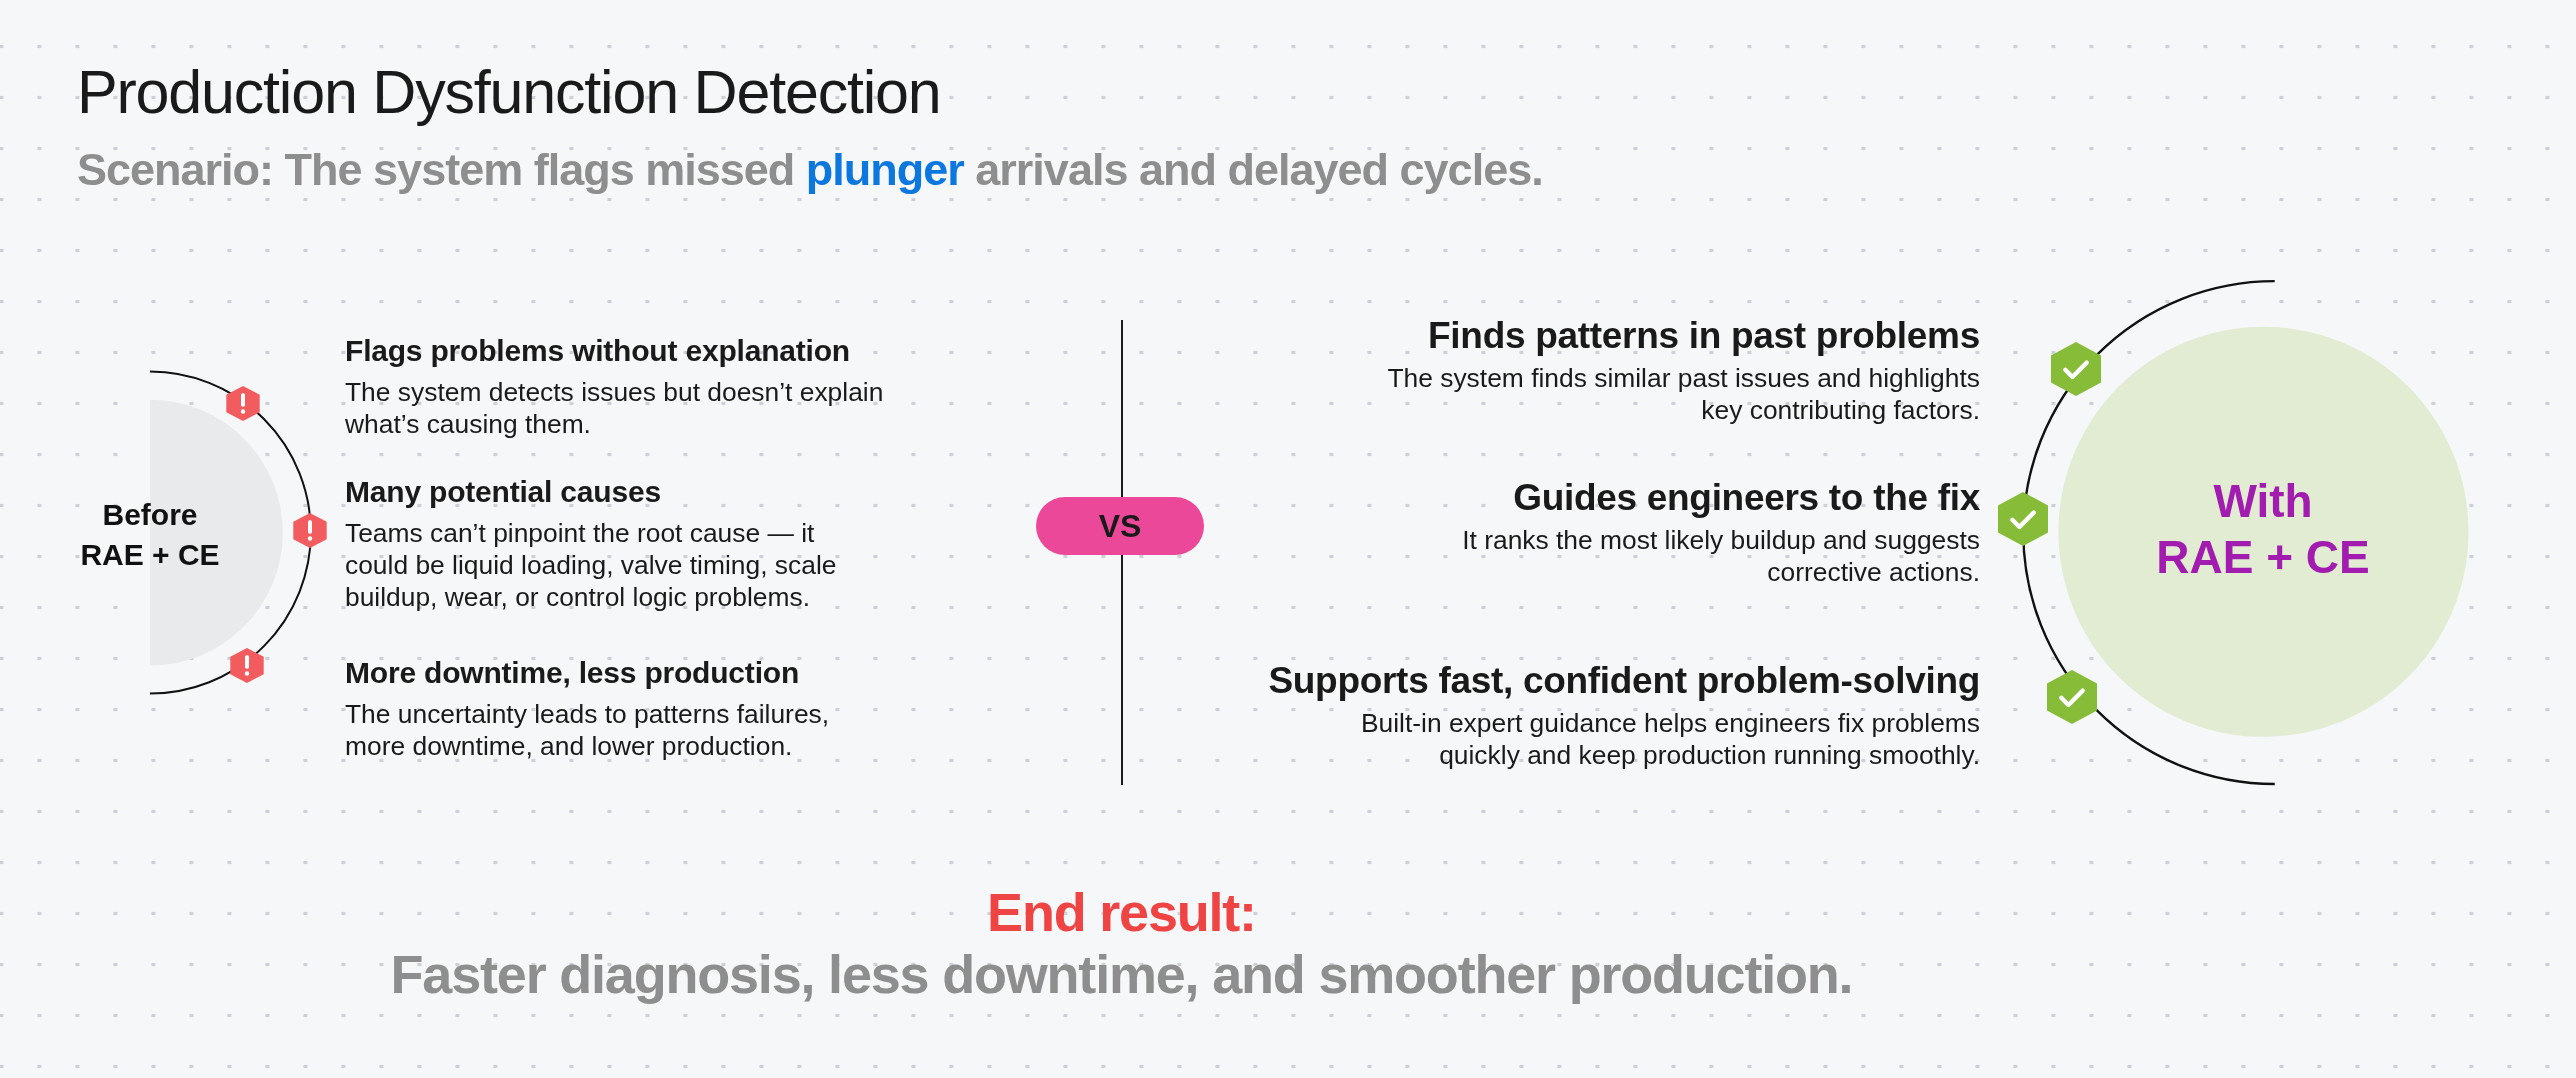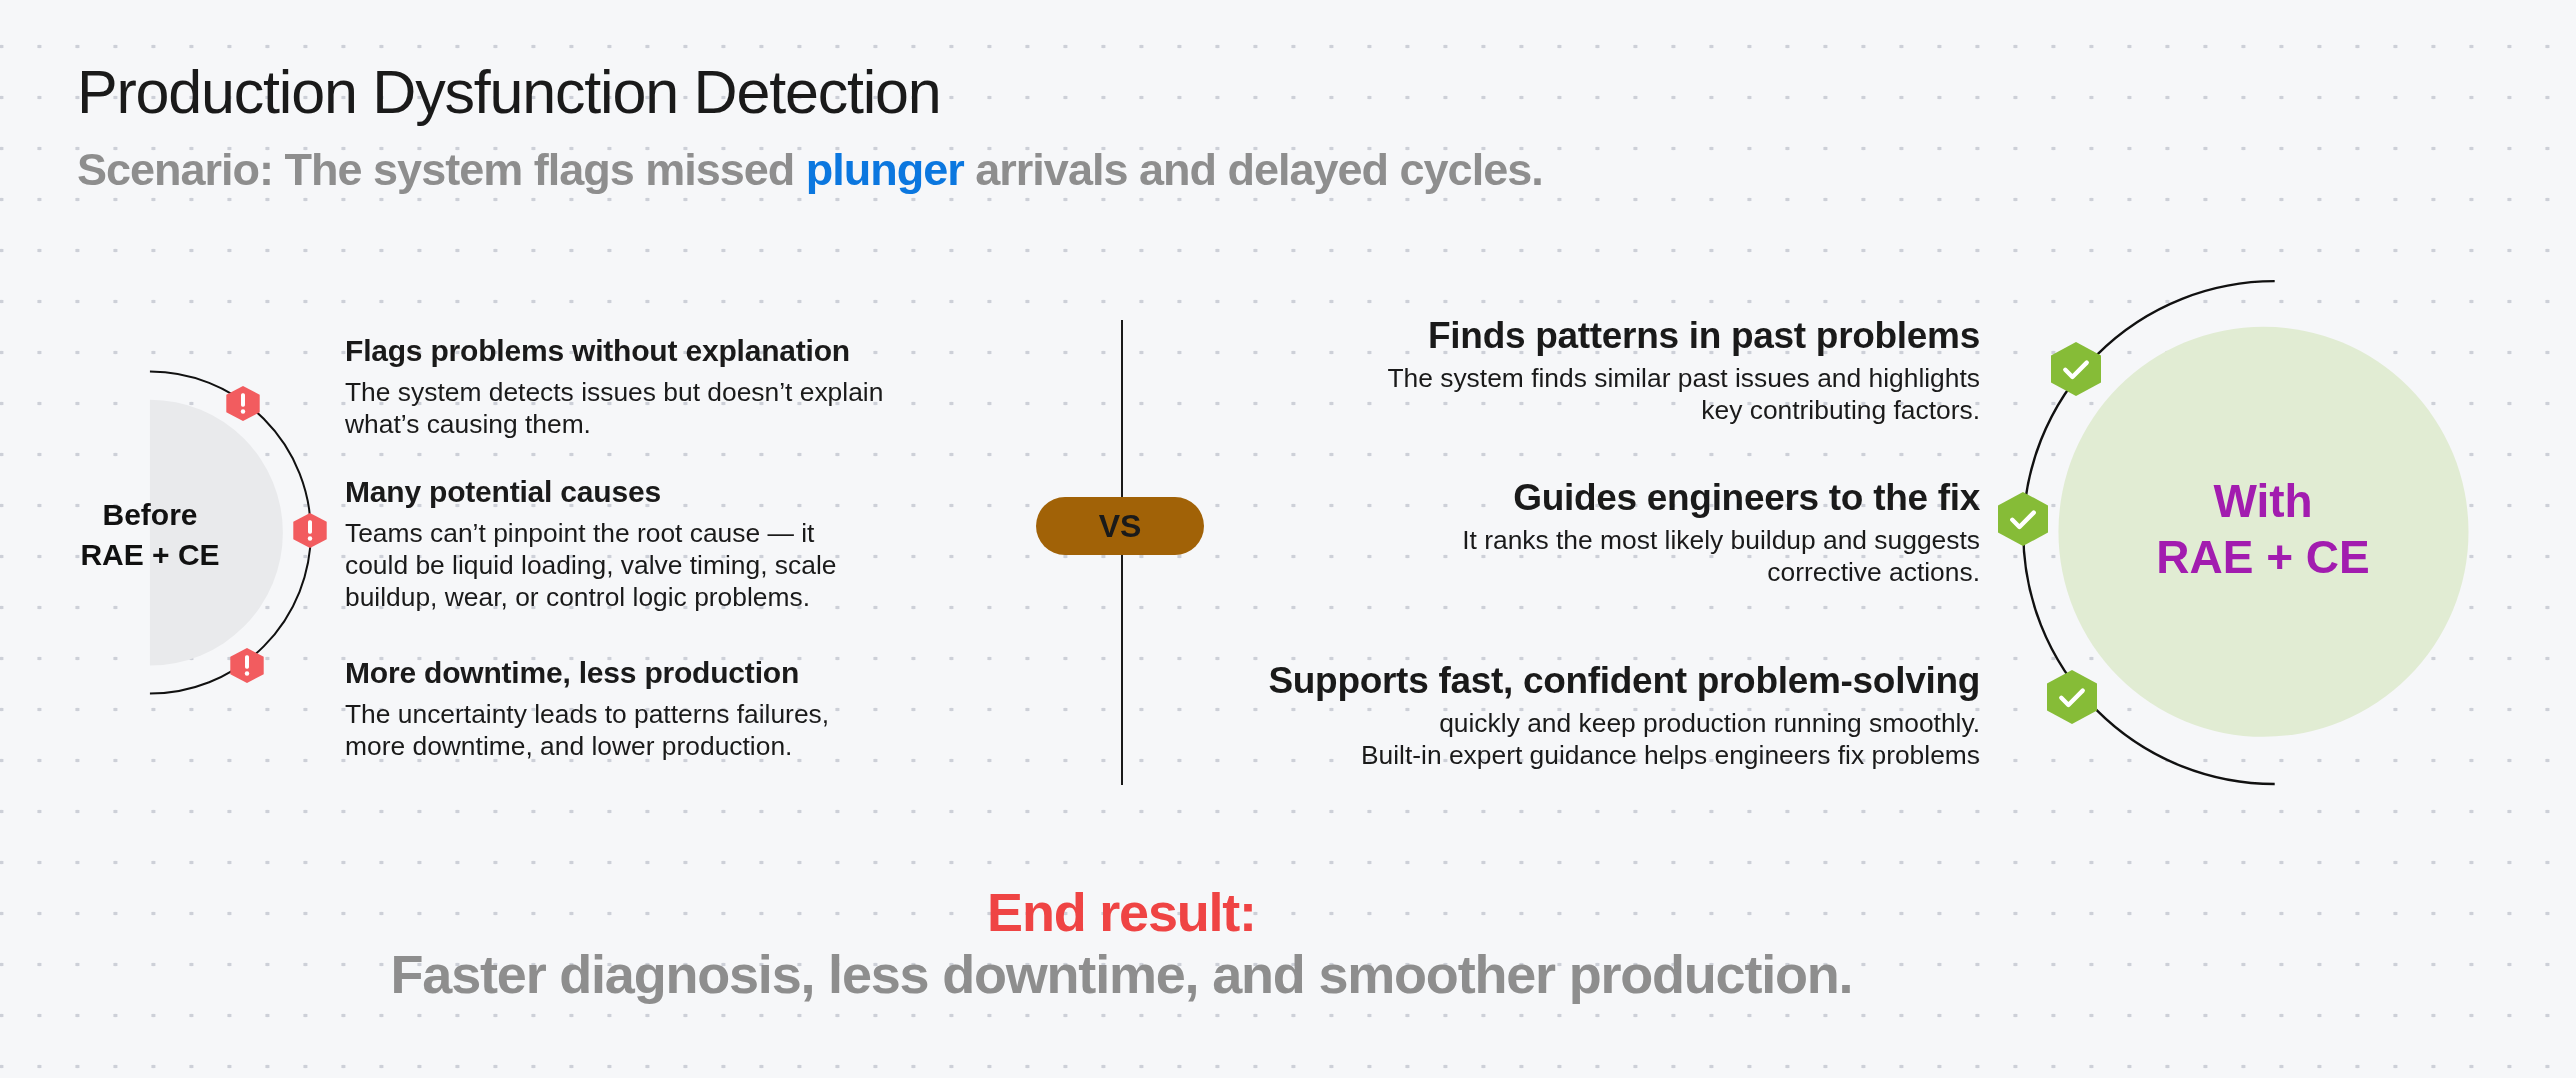--- a/index.html
+++ b/index.html
@@ -26,21 +26,21 @@
   .left-item { position: absolute; left: 345px; width: 641px; }
   .left-item .h { font-size: 30px; font-weight: bold; line-height: 1; white-space: nowrap; letter-spacing: -0.2px; }
   .left-item .b { font-size: 26.4px; line-height: 32px; margin-top: 10.4px; color: #1A1A1A; }
 
   .right-item { position: absolute; right: 596px; width: 801px; text-align: right; }
   .right-item .h { font-size: 37px; font-weight: bold; line-height: 1; white-space: nowrap; letter-spacing: -0.3px; }
   .right-item .b { font-size: 26.4px; line-height: 32px; margin-top: 8px; color: #1A1A1A; }
 
   .divider { left: 1121px; top: 320px; width: 1.6px; height: 465px; background: #1A1A1A; }
   .vs-pill {
-    left: 1036px; top: 497px; width: 168px; height: 58px; border-radius: 30px; background: #a16207;
+    left: 1036px; top: 497px; width: 168px; height: 58px; border-radius: 30px; background: #ec4899;
     display: flex; align-items: center; justify-content: center;
     font-size: 32px; font-weight: bold; color: #1A1A1A;
   }
 
   .before-label {
     left: 58px; top: 495px; width: 184px; text-align: center;
     font-size: 30px; font-weight: bold; line-height: 40px; color: #111;
   }
   .with-label {
     left: 2103px; top: 473px; width: 320px; text-align: center;
@@ -130,22 +130,22 @@
 <div class="right-item" style="top:479px;">
   <div class="h">Guides engineers to the fix</div>
   <div class="b">
     <div>It ranks the most likely buildup and suggests</div>
     <div>corrective actions.</div>
   </div>
 </div>
 <div class="right-item" style="top:662px;">
   <div class="h">Supports fast, confident problem-solving</div>
   <div class="b">
+    <div>Built-in expert guidance helps engineers fix problems</div>
     <div>quickly and keep production running smoothly.</div>
-    <div>Built-in expert guidance helps engineers fix problems</div>
   </div>
 </div>
 
 <svg class="icon" style="left:2051px;top:342px;width:50px;height:54px;" viewBox="0 0 63 68">
   <polygon points="31.5,0 63,17 63,51 31.5,68 0,51 0,17" fill="#86BC37"></polygon>
   <polyline points="18,35 27,44 45,26" fill="none" stroke="#fff" stroke-width="5.5" stroke-linecap="round" stroke-linejoin="round"></polyline>
 </svg>
 <svg class="icon" style="left:1998px;top:492px;width:50px;height:54px;" viewBox="0 0 63 68">
   <polygon points="31.5,0 63,17 63,51 31.5,68 0,51 0,17" fill="#86BC37"></polygon>
   <polyline points="18,35 27,44 45,26" fill="none" stroke="#fff" stroke-width="5.5" stroke-linecap="round" stroke-linejoin="round"></polyline>

